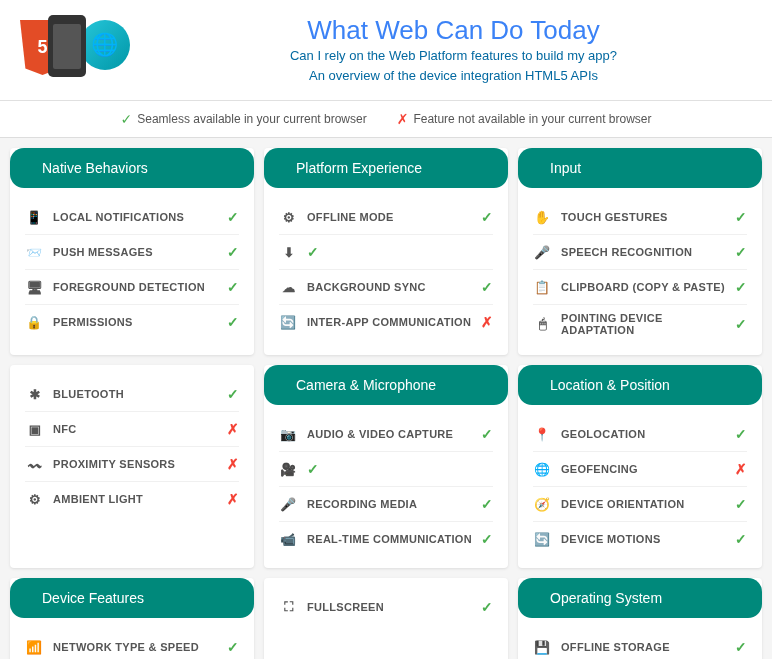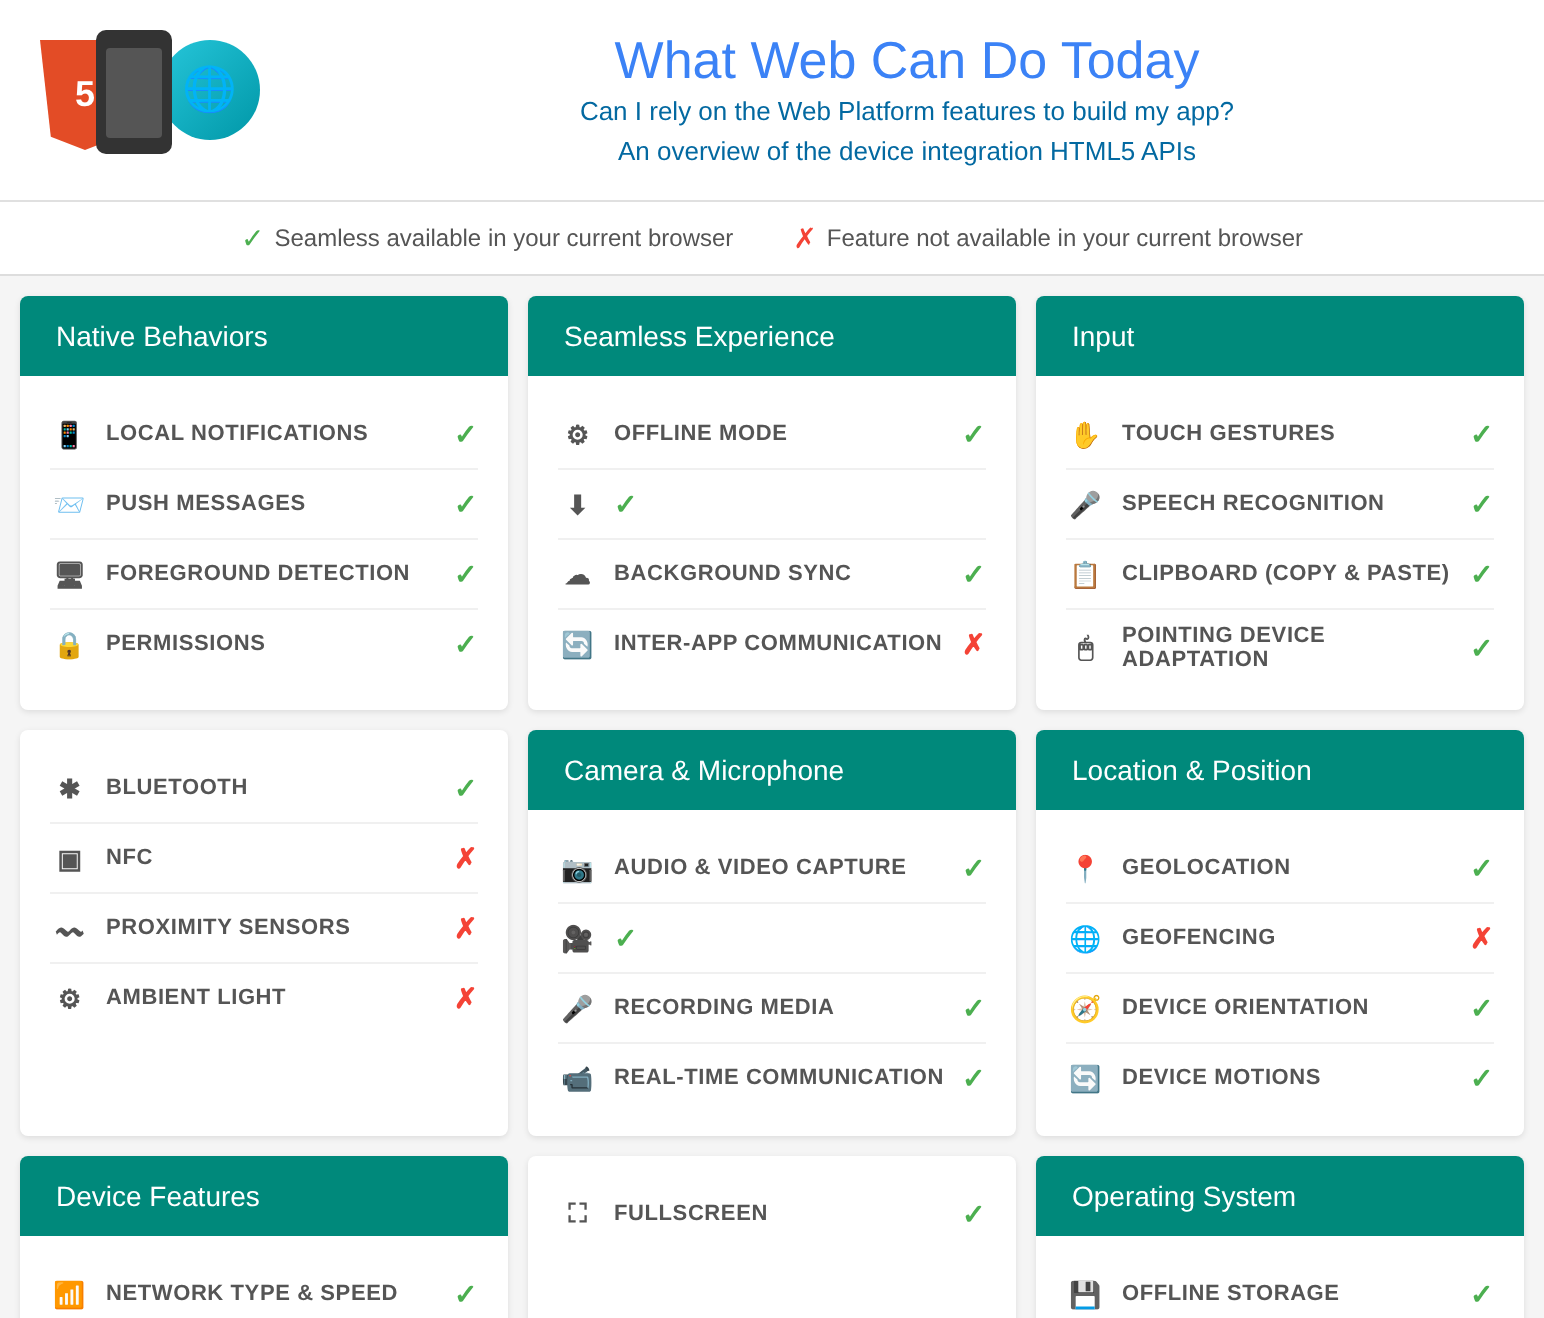--- a/index.html
+++ b/index.html
@@ -11,21 +11,21 @@
     .header-text p { font-size: 13px; color: #0369a1; line-height: 1.5; }
     
     .legend { background: #fff; text-align: center; padding: 10px; border-bottom: 1px solid #ddd; font-size: 12px; color: #555; display: flex; justify-content: center; gap: 30px; }
     .legend-item { display: flex; align-items: center; gap: 5px; }
     .check-green { color: #4caf50; font-size: 14px; }
     .cross-red { color: #f44336; font-size: 14px; }
     
     .grid { display: grid; grid-template-columns: 1fr 1fr 1fr; gap: 0; padding: 10px; gap: 10px; }
     
     .card { background: #fff; border-radius: 4px; overflow: hidden; box-shadow: 0 1px 3px rgba(0,0,0,0.1); }
-    .card-header { background: #00897b; color: white; padding: 12px 18px; font-size: 14px; font-weight: 500; }
+    .card-header { background: #00897b; color: white; padding: 12px 32px; font-size: 14px; font-weight: 500; border-radius: 14px; }
     .card-body { padding: 12px 15px; }
     .feature-item { display: flex; align-items: center; gap: 8px; padding: 7px 0; border-bottom: 1px solid #f0f0f0; font-size: 11px; font-weight: 600; color: #555; text-transform: uppercase; letter-spacing: 0.3px; }
     .feature-item:last-child { border-bottom: none; }
     .feature-icon { width: 20px; height: 20px; display: flex; align-items: center; justify-content: center; flex-shrink: 0; font-size: 13px; color: #555; }
     .feature-text { flex: 1; }
     .status-icon { font-size: 14px; }
     .status-check { color: #4caf50; }
     .status-cross { color: #f44336; }
     
     
@@ -88,21 +88,21 @@
             <span class="status-icon status-check">✓</span>
           </div>
           <div class="feature-item">
             <span class="feature-icon">🔒</span>
             <span class="feature-text">PERMISSIONS</span>
             <span class="status-icon status-check">✓</span>
           </div>
         </div>
       </div>
       <div class="card">
-        <div class="card-header">Seamless Experience</div>
+        <div class="card-header">Platform Experience</div>
         <div class="card-body">
           <div class="feature-item">
             <span class="feature-icon">⚙</span>
             <span class="feature-text">OFFLINE MODE</span>
             <span class="status-icon status-check">✓</span>
           </div>
           <div class="feature-item">
             <span class="feature-icon">⬇</span>
             <span class="status-icon status-check">✓</span>
           </div>

